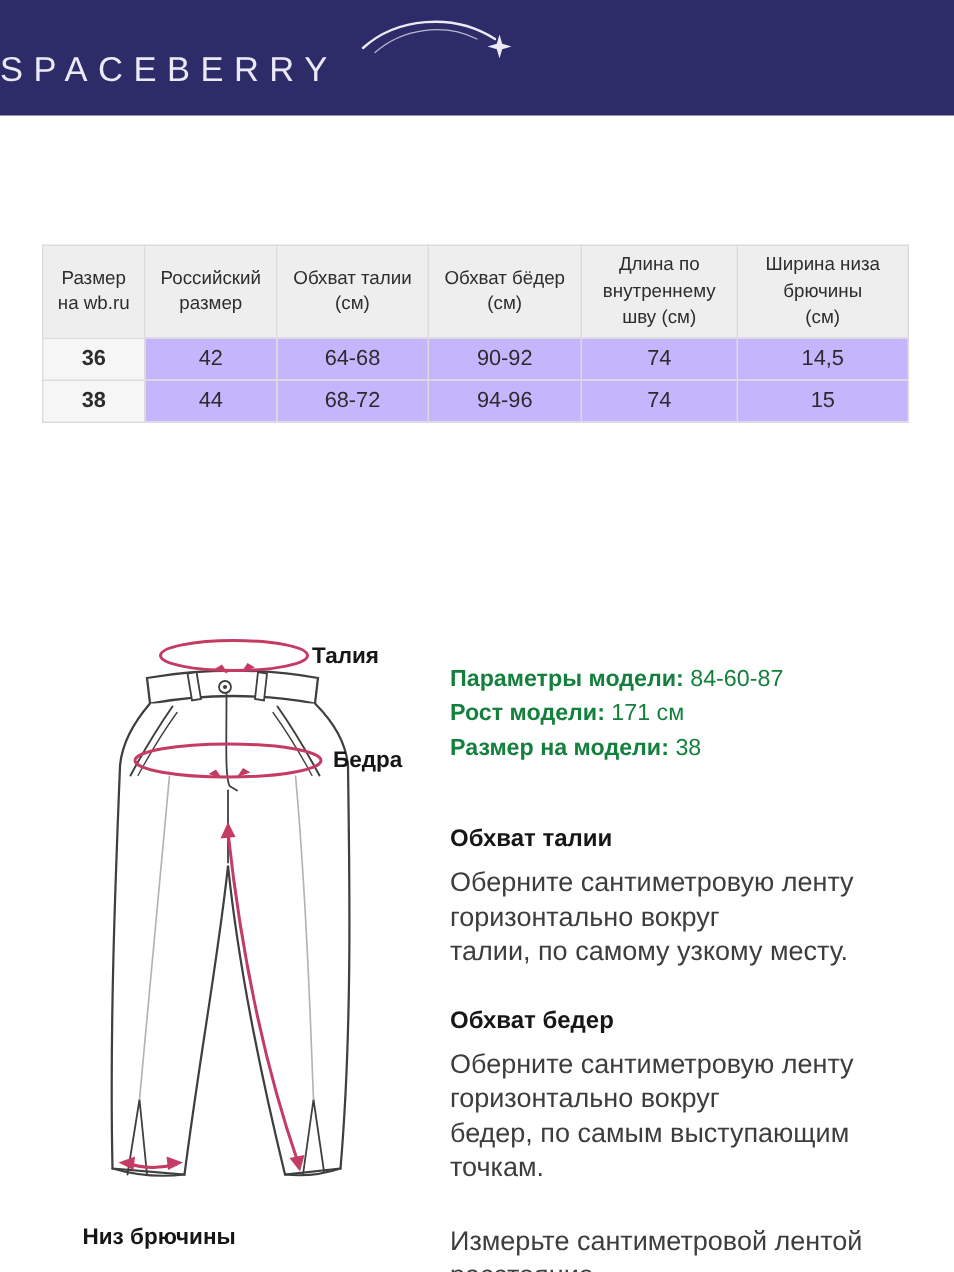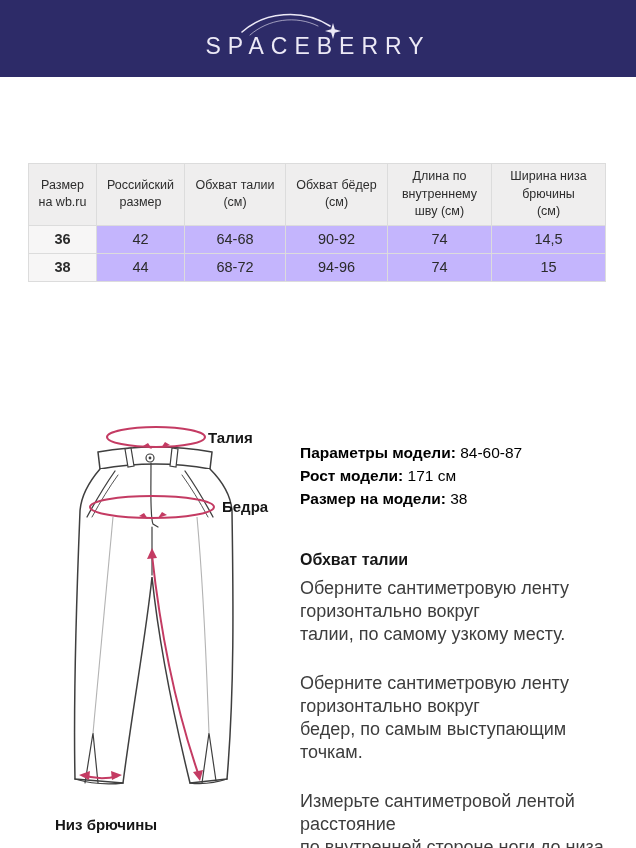--- a/index.html
+++ b/index.html
@@ -12,21 +12,21 @@
     --text-dark:#1f1f1f;
     --text-body:#3d3d3d;
   }
   *{margin:0;padding:0;box-sizing:border-box;}
   html,body{background:#ffffff;}
   body{font-family:"Liberation Sans", sans-serif;color:var(--text-dark);}
   .page{position:relative;width:636px;height:848px;background:#ffffff;overflow:hidden;margin:0 auto;}
 
   
   .brand-bar{position:absolute;left:0;top:0;width:636px;height:77px;background:var(--header-bg);}
-  .brand-lockup{position:absolute;left:0;top:0;width:100%;height:100%;display:flex;align-items:flex-end;justify-content:center;padding-bottom:17px;}
+  .brand-lockup{position:absolute;left:0;top:0;width:100%;height:100%;display:flex;align-items:flex-end;justify-content:flex-start;padding-bottom:17px;}
   .brand-name{color:var(--logo-text);font-size:23px;letter-spacing:7px;font-weight:400;}
   .comet{position:absolute;left:236px;top:6px;}
 
   
   .size-table{position:absolute;left:28px;top:163px;width:577px;border-collapse:collapse;table-layout:fixed;}
   .size-table th,.size-table td{border:1px solid var(--table-border);text-align:center;vertical-align:middle;}
   .size-table th{background:var(--table-header-bg);font-weight:normal;font-size:12.5px;line-height:1.4;color:#2d2d2d;height:56px;white-space:pre-line;padding:4px 2px;}
   .size-table td{font-size:14.5px;color:#2b2b2b;height:28px;background:#c4b5fd;}
   .size-table td:first-child{font-weight:bold;background:var(--firstcol-bg);}
   .c1{width:68px}.c2{width:88px}.c3{width:101px}.c4{width:102px}.c5{width:104px}.c6{width:114px}
@@ -34,21 +34,21 @@
   
   .pants-svg{position:absolute;left:25px;top:405px;}
   .diagram-label{position:absolute;font-size:15px;font-weight:bold;color:#161616;white-space:pre-line;line-height:1.25;}
   .lbl-waist{left:208px;top:429px;}
   .lbl-hips{left:222px;top:498px;}
   .lbl-inseam{left:192px;top:557px;}
   .lbl-hem{left:55px;top:816px;}
 
   
   .info-panel{position:absolute;left:300px;top:441px;width:312px;}
-  .model-line{font-size:15.5px;line-height:23px;color:#000000;}
+  .model-line{font-size:15.5px;line-height:23px;color:#15803d;}
   .model-line .lab{font-weight:bold;}
   .model-line .val{font-weight:normal;}
   .measure-section{margin-top:26px;}
   .measure-section.first{margin-top:41px;}
   .measure-title{font-size:16px;font-weight:bold;color:#161616;margin-bottom:8px;}
   .measure-body{font-size:18px;line-height:1.28;color:var(--text-body);white-space:pre-line;}
 </style>
 </head>
 <body>
 
@@ -191,20 +191,21 @@
       <span class="val">38</span>
     </div>
 
     <div class="measure-section first">
       <div class="measure-title">Обхват талии</div>
       <div class="measure-body">Оберните сантиметровую ленту горизонтально вокруг
 талии, по самому узкому месту.</div>
     </div>
 
     <div class="measure-section">
+      <div class="measure-title">Обхват бедер</div>
       <div class="measure-body">Оберните сантиметровую ленту горизонтально вокруг
 бедер, по самым выступающим точкам.</div>
     </div>
 
     <div class="measure-section">
       <div class="measure-body">Измерьте сантиметровой лентой расстояние
 по внутренней стороне ноги до низа.</div>
     </div>
   </div>
 

